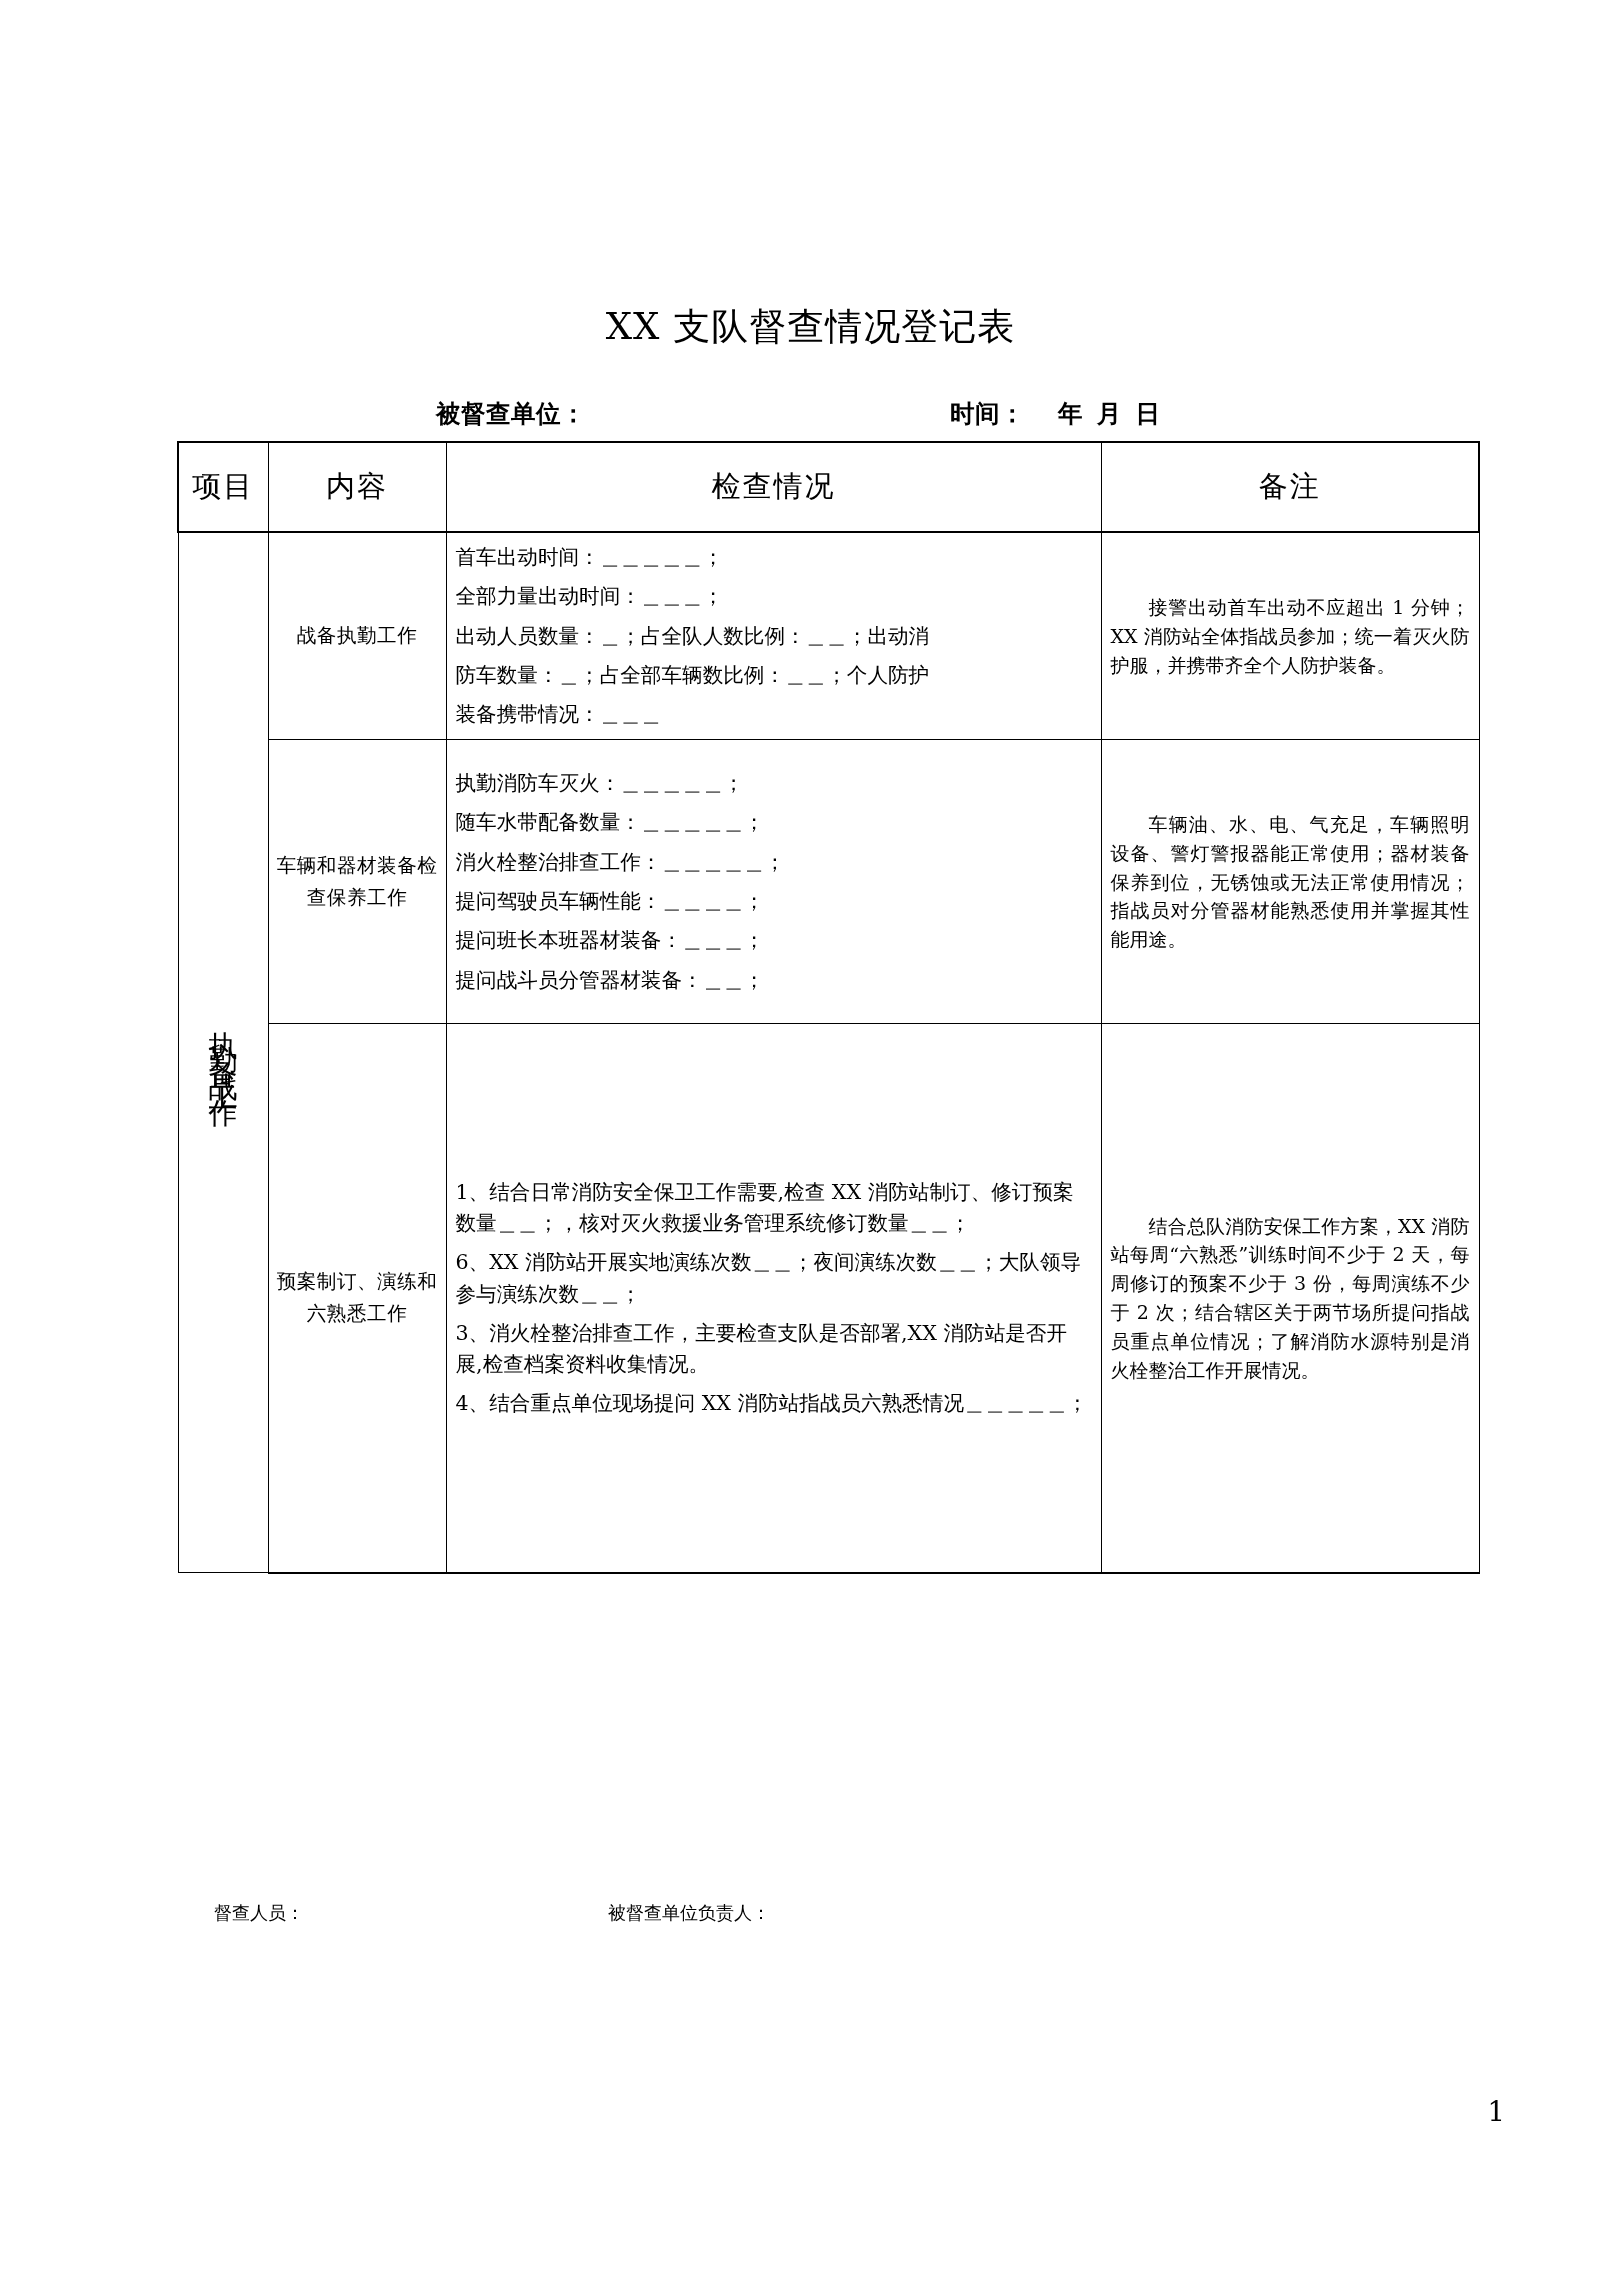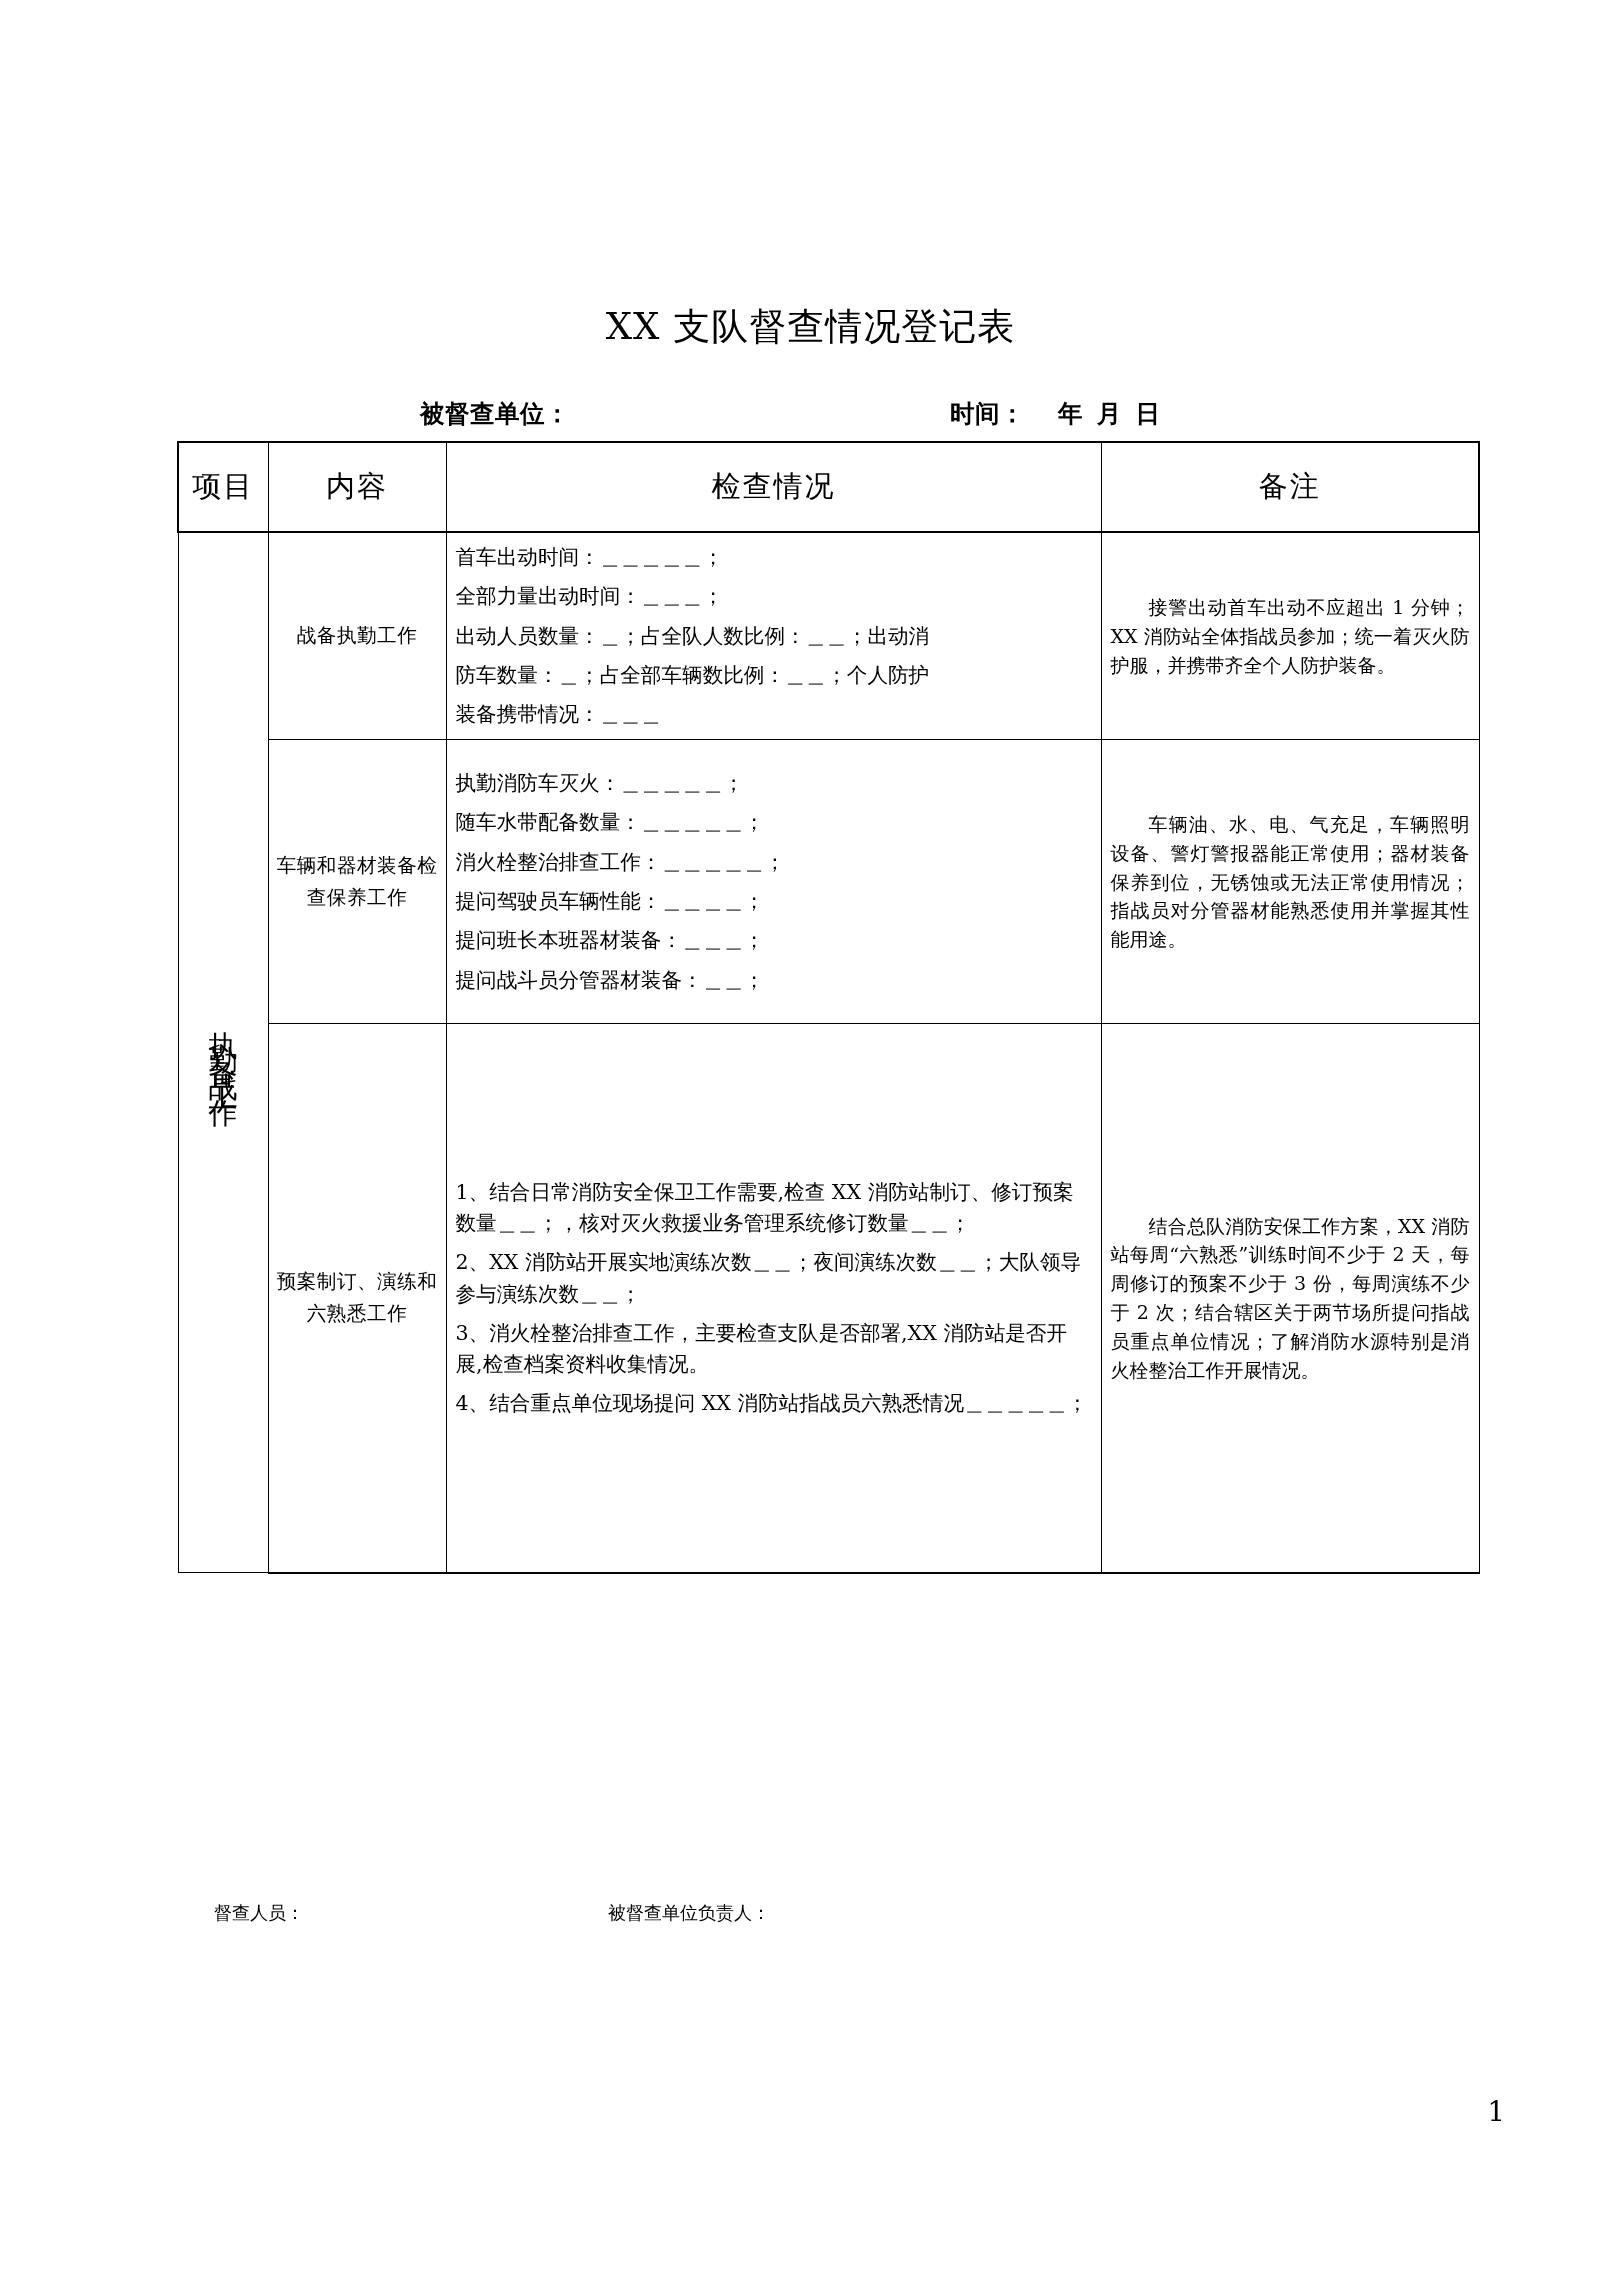--- a/index.html
+++ b/index.html
@@ -42,21 +42,21 @@
     left: 176px;
     top: 397px;
     width: 1304px;
     height: 39px;
     font-size: 24.5px;
     font-weight: bold;
     letter-spacing: 0.5px;
   }
   .subtitle-left {
     position: absolute;
-    left: 244px;
+    left: 260px;
     top: 0;
     white-space: nowrap;
     font-family: Liberation Mono, monospace;
   }
   .subtitle-right {
     position: absolute;
     left: 774px;
     top: 0;
     white-space: nowrap;
   }
@@ -218,21 +218,21 @@
         </td>
         <td class="note-cell">
           <p class="ind">车辆油、水、电、气充足，车辆照明设备、警灯警报器能正常使用；器材装备保养到位，无锈蚀或无法正常使用情况；指战员对分管器材能熟悉使用并掌握其性能用途。</p>
         </td>
       </tr>
 
       <tr class="row3 last">
         <td class="sub-cell">预案制订、演练和六熟悉工作</td>
         <td class="body-cell" style="vertical-align:middle;">
           <p>1、结合日常消防安全保卫工作需要,检查 XX 消防站制订、修订预案数量＿＿；，核对灭火救援业务管理系统修订数量＿＿；</p>
-          <p>2、XX 消防站开展实地演练次数＿＿；夜间演练次数＿＿；大队领导参与演练次数＿＿；</p>
+          <p>6、XX 消防站开展实地演练次数＿＿；夜间演练次数＿＿；大队领导参与演练次数＿＿；</p>
           <p>3、消火栓整治排查工作，主要检查支队是否部署,XX 消防站是否开展,检查档案资料收集情况。</p>
           <p>4、结合重点单位现场提问 XX 消防站指战员六熟悉情况＿＿＿＿＿；</p>
         </td>
         <td class="note-cell">
           <p class="ind">结合总队消防安保工作方案，XX 消防站每周“六熟悉”训练时间不少于 2 天，每周修订的预案不少于 3 份，每周演练不少于 2 次；结合辖区关于两节场所提问指战员重点单位情况；了解消防水源特别是消火栓整治工作开展情况。</p>
         </td>
       </tr>
     </tbody>
   </table>
 

